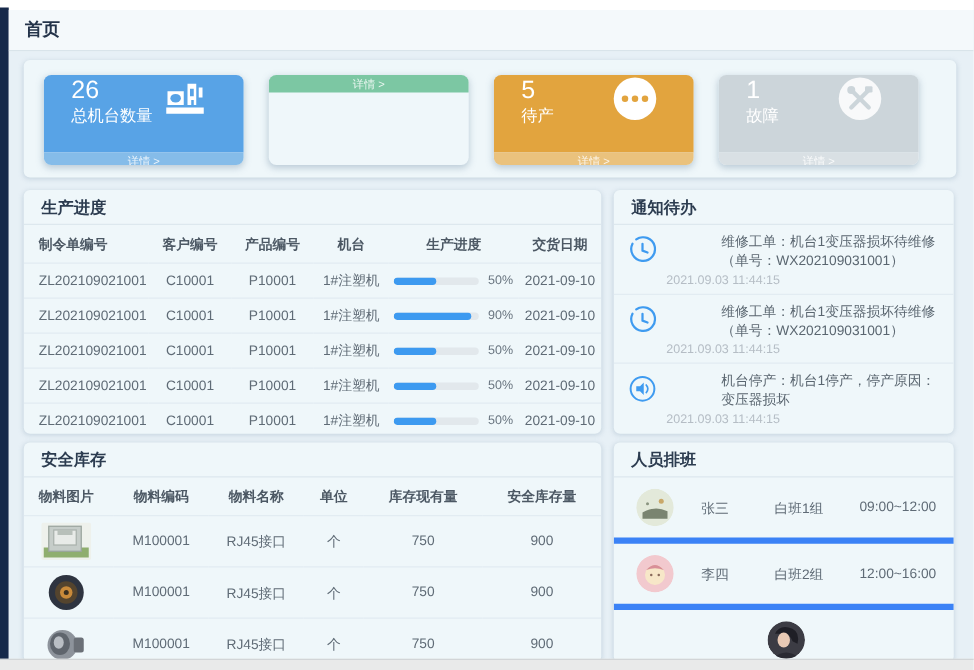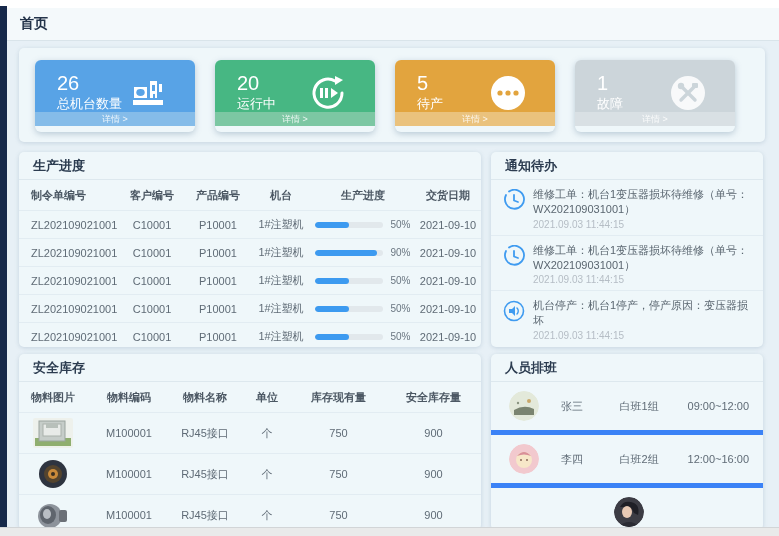--- a/index.html
+++ b/index.html
@@ -11,21 +11,21 @@
 
   .app { position:absolute; left:7px; top:8px; width:772px; height:520px; background:#e7f0f6; overflow:hidden; }
   .page-header { height:33px; background:#f4f9fb; border-bottom:1px solid #d9e4ea; display:flex; align-items:center; padding-left:13px; }
   .page-title { font-size:14px; font-weight:bold; color:#24344a; }
 
   .content { padding:7px 14px 0 12px; }
 
   
   .cards-panel { background:#eff7fa; border-radius:5px; box-shadow:0 1px 4px rgba(110,140,165,.28); padding:12px 0 10px 16px; display:flex; gap:20px; margin-bottom:10px; height:94px; }
   .stat-card { width:160px; border-radius:6px; box-shadow:0 2px 6px rgba(90,120,150,.35); overflow:hidden; cursor:pointer; }
-  .stat-main { height:52px; display:flex; align-items:flex-end; justify-content:space-between; padding:0 28px 0 22px; color:#fff; }
+  .stat-main { height:62px; display:flex; align-items:flex-start; justify-content:space-between; padding:0 28px 0 22px; color:#fff; }
   .stat-text { display:flex; flex-direction:column; line-height:1.25; }
   .stat-num { font-size:20px; }
   .stat-label { font-size:13px; }
   .stat-footer { height:14px; text-align:center; font-size:9px; line-height:14px; color:rgba(255,255,255,.85); }
   .tone-blue  .stat-main { background:#58a3e6; } .tone-blue  .stat-footer { background:#85bce9; }
   .tone-green .stat-main { background:#47b783; } .tone-green .stat-footer { background:#7cc7a3; }
   .tone-orange .stat-main { background:#e2a43e; } .tone-orange .stat-footer { background:#eac27d; }
   .tone-gray  .stat-main { background:#ccd5da; } .tone-gray  .stat-footer { background:#d9e0e4; }
   .stat-icon { width:38px; height:38px; flex:none; }
 
@@ -42,21 +42,21 @@
 
   .prog-cell { display:flex; align-items:center; justify-content:center; gap:7px; }
   .prog-track { width:68px; height:6px; border-radius:3px; background:#e2e8ec; overflow:hidden; }
   .prog-fill { height:6px; border-radius:3px; background:#3d9af0; }
   .prog-label { font-size:10px; color:#6a7681; }
 
   
   .notif-item { display:flex; padding:7px 10px 5px 12px; border-bottom:1px solid #e2ecf2; cursor:pointer; }
   .notif-item:last-child { border-bottom:none; }
   .notif-icon { width:22px; height:22px; flex:none; margin:2px 8px 0 0; }
-  .notif-text { font-size:11px; color:#5a6670; line-height:1.35; }
+  .notif-text { font-size:11px; color:#5a6670; line-height:1.35;margin-left:44px; }
   .notif-time { font-size:10px; color:#b5bdc5; margin-top:2px; }
 
   
   .mat-img { width:40px; height:30px; border-radius:2px; display:block; margin-left:12px; }
   td.img-cell { padding:5px 2px; }
 
   
   .staff-row { display:flex; align-items:center; padding:9px 14px 9px 18px; border-bottom:5px solid #3b82f6; }
   .staff-row:last-child { border-bottom:none;flex-direction:column; }
   .avatar { width:30px; height:30px; border-radius:50%; flex:none; overflow:hidden; }
@@ -91,33 +91,20 @@
             <rect x="21" y="7" width="7" height="17" fill="#fff"></rect>
             <rect x="23" y="11" width="3" height="6" fill="#58a3e6"></rect>
             <rect x="30" y="10" width="3" height="8" fill="#fff"></rect>
             <rect x="24" y="20" width="2" height="5" fill="#58a3e6"></rect>
           </svg>
         </div>
         <div class="stat-footer">详情 &gt;</div>
       </div>
 
       <div class="stat-card tone-green">
-        <div class="stat-main">
-          <div class="stat-text">
-            <span class="stat-num">20</span>
-            <span class="stat-label">运行中</span>
-          </div>
-          <svg class="stat-icon" viewBox="0 0 38 38">
-            <path d="M33 19 a14 14 0 1 1 -7 -12" fill="none" stroke="#fff" stroke-width="3" stroke-linecap="round"></path>
-            <polygon points="26,2 34,6 26,11" fill="#fff"></polygon>
-            <rect x="11" y="14" width="3" height="10" fill="#fff"></rect>
-            <rect x="16" y="14" width="3" height="10" fill="#fff"></rect>
-            <polygon points="22,14 29,19 22,24" fill="#fff"></polygon>
-          </svg>
-        </div>
         <div class="stat-footer">详情 &gt;</div>
       </div>
 
       <div class="stat-card tone-orange">
         <div class="stat-main">
           <div class="stat-text">
             <span class="stat-num">5</span>
             <span class="stat-label">待产</span>
           </div>
           <svg class="stat-icon" viewBox="0 0 38 38">

